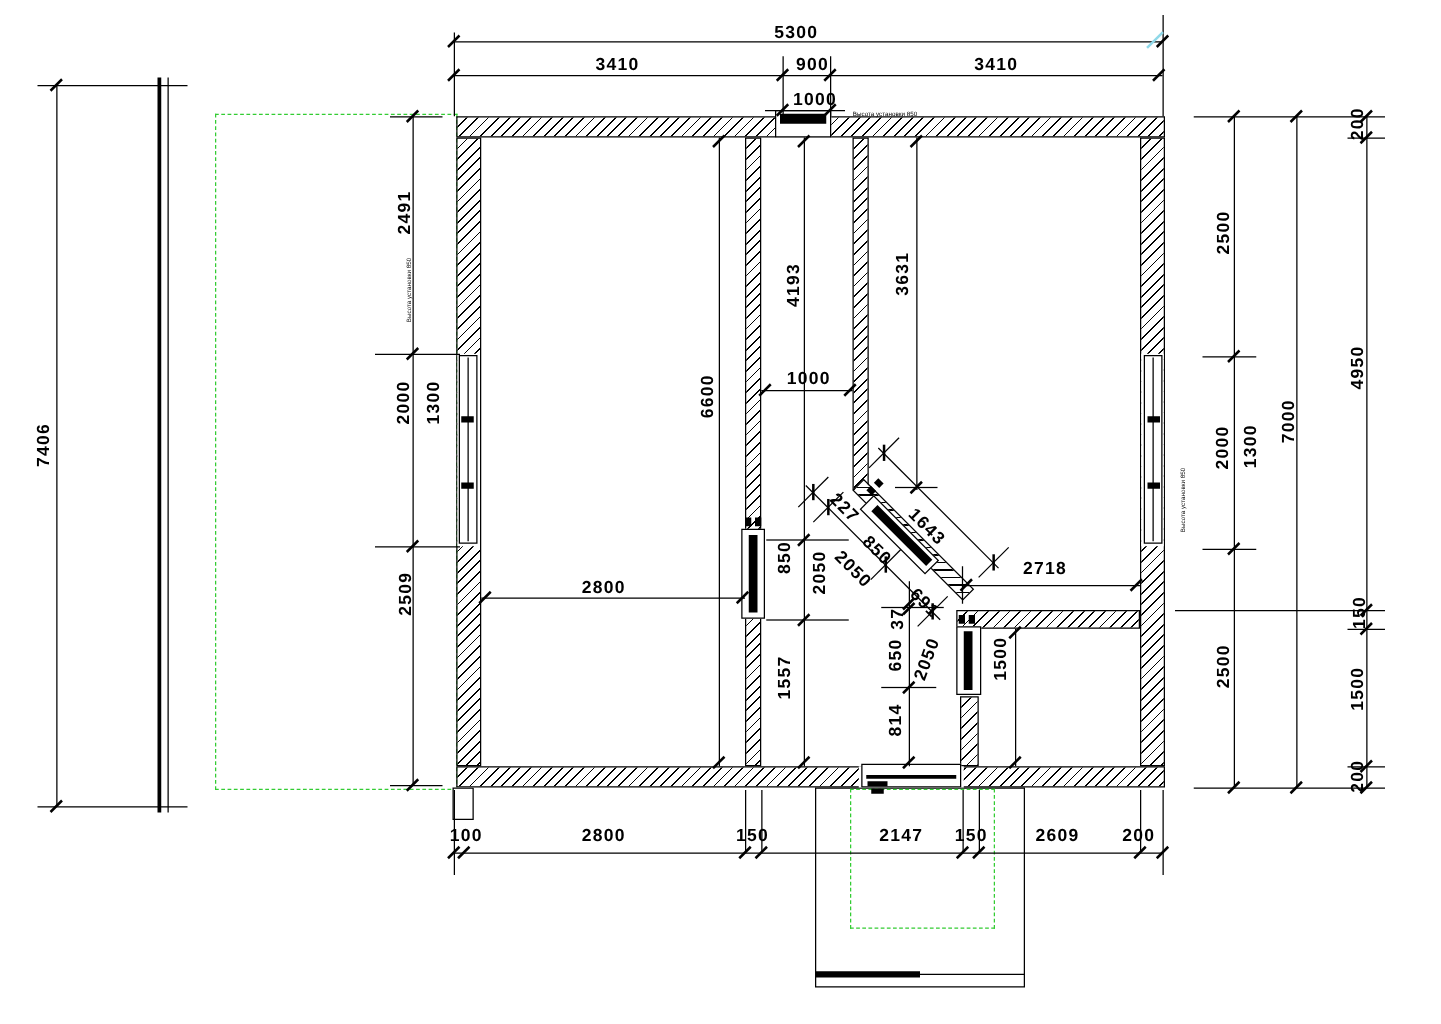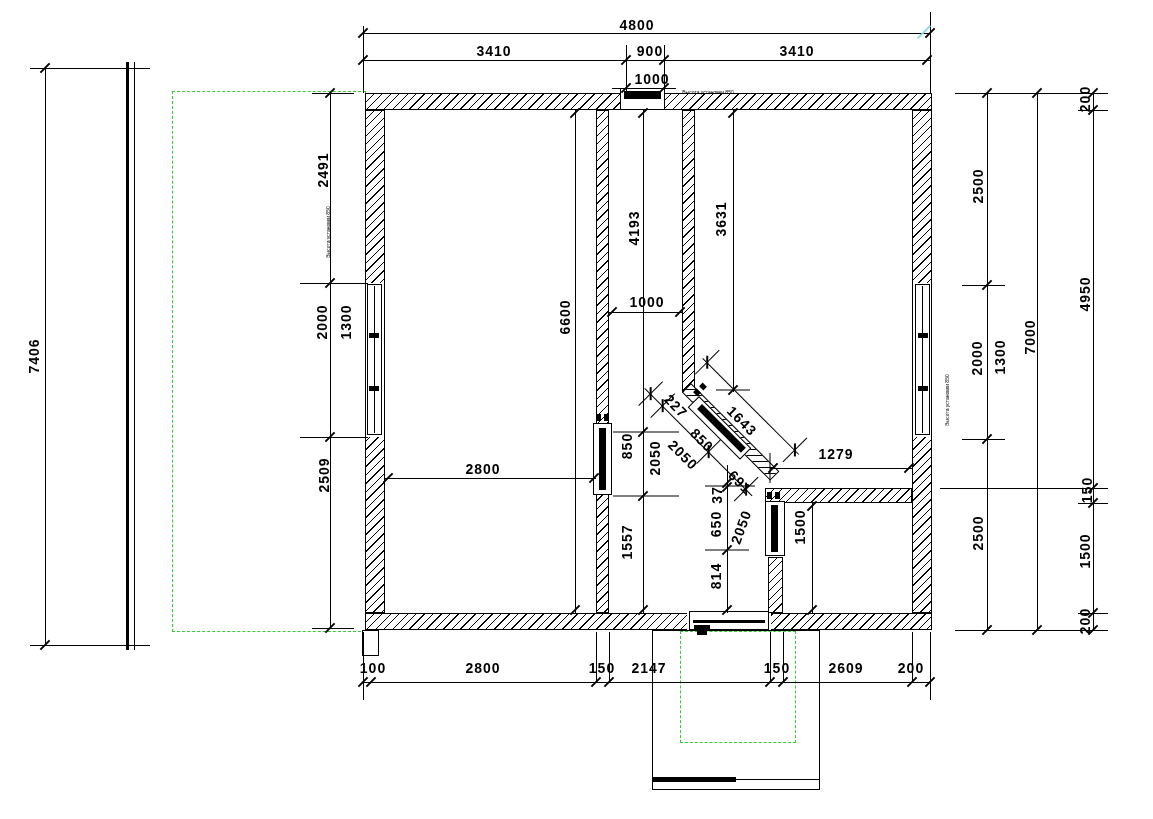--- a/index.html
+++ b/index.html
@@ -102,21 +102,21 @@
   <div class="bk" style="left:693px;top:620px;width:72px;height:3px"></div>
   <div class="bk" style="left:694px;top:625px;width:16px;height:4px"></div>
   <div class="bk" style="left:697px;top:631px;width:10px;height:4px"></div>
 
   <div class="hl" style="left:363px;top:33px;width:567px"></div>
   <div class="vl" style="left:363px;top:26px;height:67px"></div>
   <div class="vl" style="left:930px;top:12px;height:81px"></div>
   <div class="tk" style="left:363px;top:33px"></div>
   <div class="tk" style="left:930px;top:33px"></div>
   <div class="tk cyan" style="left:924px;top:32px"></div>
-  <div class="lb" style="left:637px;top:25px">4800</div>
+  <div class="lb" style="left:637px;top:25px">5300</div>
 
   <div class="hl" style="left:363px;top:60px;width:567px"></div>
   <div class="vl" style="left:626px;top:45px;height:48px"></div>
   <div class="vl" style="left:664px;top:45px;height:48px"></div>
   <div class="tk" style="left:363px;top:60px"></div>
   <div class="tk" style="left:626px;top:60px"></div>
   <div class="tk" style="left:664px;top:60px"></div>
   <div class="tk" style="left:927px;top:60px"></div>
   <div class="lb" style="left:494px;top:51px">3410</div>
   <div class="lb" style="left:650px;top:51px">900</div>
@@ -200,21 +200,21 @@
   <div class="tk" style="left:371px;top:682px"></div>
   <div class="tk" style="left:596px;top:682px"></div>
   <div class="tk" style="left:609px;top:682px"></div>
   <div class="tk" style="left:770px;top:682px"></div>
   <div class="tk" style="left:783px;top:682px"></div>
   <div class="tk" style="left:912px;top:682px"></div>
   <div class="tk" style="left:930px;top:682px"></div>
   <div class="lb" style="left:373px;top:668px">100</div>
   <div class="lb" style="left:483px;top:668px">2800</div>
   <div class="lb" style="left:602px;top:668px">150</div>
-  <div class="lb" style="left:649px;top:668px">2147</div>
+  <div class="lb" style="left:721px;top:668px">2147</div>
   <div class="lb" style="left:777px;top:668px">150</div>
   <div class="lb" style="left:846px;top:668px">2609</div>
   <div class="lb" style="left:911px;top:668px">200</div>
 
   <div class="vl" style="left:575px;top:110px;height:503px"></div>
   <div class="tk" style="left:575px;top:113px"></div>
   <div class="tk" style="left:575px;top:610px"></div>
   <div class="lb v" style="left:565px;top:317px">6600</div>
 
   <div class="hl" style="left:385px;top:478px;width:211px"></div>
@@ -242,21 +242,21 @@
   <div class="vl" style="left:733px;top:110px;height:282px"></div>
   <div class="tk" style="left:733px;top:113px"></div>
   <div class="tk" style="left:733px;top:390px"></div>
   <div class="ch" style="left:733px;top:390px;width:34px"></div>
   <div class="lb v" style="left:721px;top:219px">3631</div>
 
   <div class="hl" style="left:770px;top:468px;width:142px"></div>
   <div class="cv" style="left:770px;top:468px"></div>
   <div class="tk" style="left:773px;top:468px"></div>
   <div class="tk" style="left:909px;top:468px"></div>
-  <div class="lb" style="left:836px;top:454px">1279</div>
+  <div class="lb" style="left:836px;top:454px">2718</div>
 
   <div class="dl" style="left:703px;top:358px;width:136px">
     <i class="dtk" style="left:6px"></i>
     <i class="dex" style="left:6px"></i>
     <i class="dtk" style="left:130px"></i>
     <i class="dex" style="left:130px"></i>
   </div>
   <div class="lb d" style="left:742px;top:421px">1643</div>
 
   <div class="dl" style="left:645px;top:388px;width:152px">

